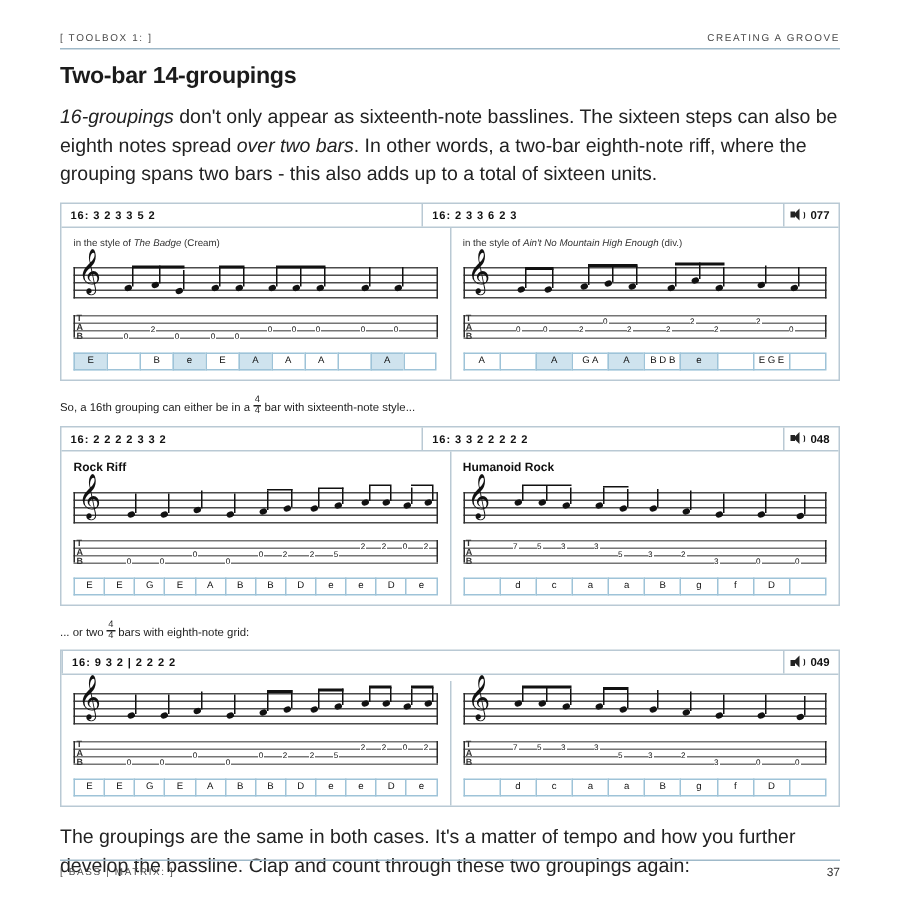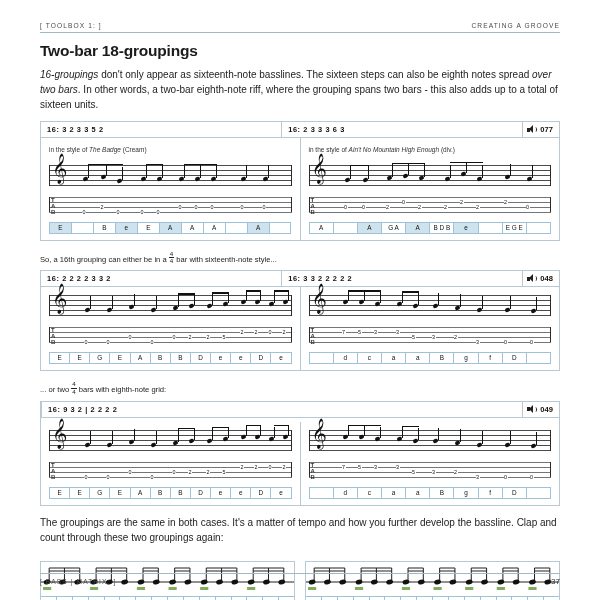--- a/index.html
+++ b/index.html
@@ -28,21 +28,21 @@
     display:flex;justify-content:space-between;align-items:center;
     font-size:6.6px;letter-spacing:1.1px;color:#4a4a4a;
     padding-top:3px;
     border-top:1px solid #9fb9c9;
   }
   .footrow .pageno{font-size:8px;letter-spacing:0;color:#333;}
   h1.title{
     font-size:15.5px;font-weight:bold;margin:9px 0 8px 0;letter-spacing:-0.2px;
   }
   p.body{
-    font-size:10px;line-height:1.48;margin:0 0 9px 0;color:#222;
+    font-size:13px;line-height:1.48;margin:0 0 9px 0;color:#222;
   }
   p.body em{font-style:italic;}
   .caption{font-size:7.6px;margin:10px 0 6px 0;color:#222;}
   .frac{display:inline-block;vertical-align:-0.15em;font-size:6.2px;line-height:1;text-align:center;}
   .frac span{display:block;}
   .frac .num{border-bottom:1px solid #222;padding:0 1px;}
 
   
   .exblock{
     border:1px solid #b9c9d4;
@@ -120,30 +120,30 @@
 </head>
 <body>
 
 <div class="page">
 
   <div class="headrow">
     <span>[ TOOLBOX 1: ]</span>
     <span>CREATING A GROOVE</span>
   </div>
 
-  <h1 class="title">Two-bar 18-groupings</h1>
+  <h1 class="title">Two-bar 14-groupings</h1>
 
   <p class="body">
     <em>16-groupings</em><span> don't only appear as sixteenth-note basslines. The sixteen steps can also be eighth notes spread <em>over two bars</em>. In other words, a two-bar eighth-note riff, where the grouping spans two bars - this also adds up to a total of sixteen units.</span>
   </p>
 
   <div class="exblock">
     <div class="exhead">
       <div class="cell">16: 3 2 3 3 5 2</div>
-      <div class="cell second">16: 2 3 3 3 6 3</div>
+      <div class="cell second">16: 2 3 3 6 2 3</div>
       <div class="trk">
         <span class="spk">
             <i class="box"></i>
             <i class="cone"></i>
             <i class="w1"></i>
           </span>
         <span>077</span>
       </div>
     </div>
 
@@ -310,20 +310,28 @@
       <div class="trk">
         <span class="spk">
             <i class="box"></i>
             <i class="cone"></i>
             <i class="w1"></i>
           </span>
         <span>048</span>
       </div>
     </div>
 
+    <div class="extitles">
+      <div class="half">
+        <div class="name">Rock Riff</div>
+      </div>
+      <div class="half second">
+        <div class="name">Humanoid Rock</div>
+      </div>
+    </div>
 
     <div class="exmusic">
       <div class="half">
         <div class="stave">
           <i class="ln" style="top:6px"></i>
             <i class="ln" style="top:11px"></i>
             <i class="ln" style="top:16px"></i>
             <i class="ln" style="top:21px"></i>
             <i class="ln" style="top:26px"></i>
           <i class="bar" style="left:0;top:6px;height:21px"></i>

